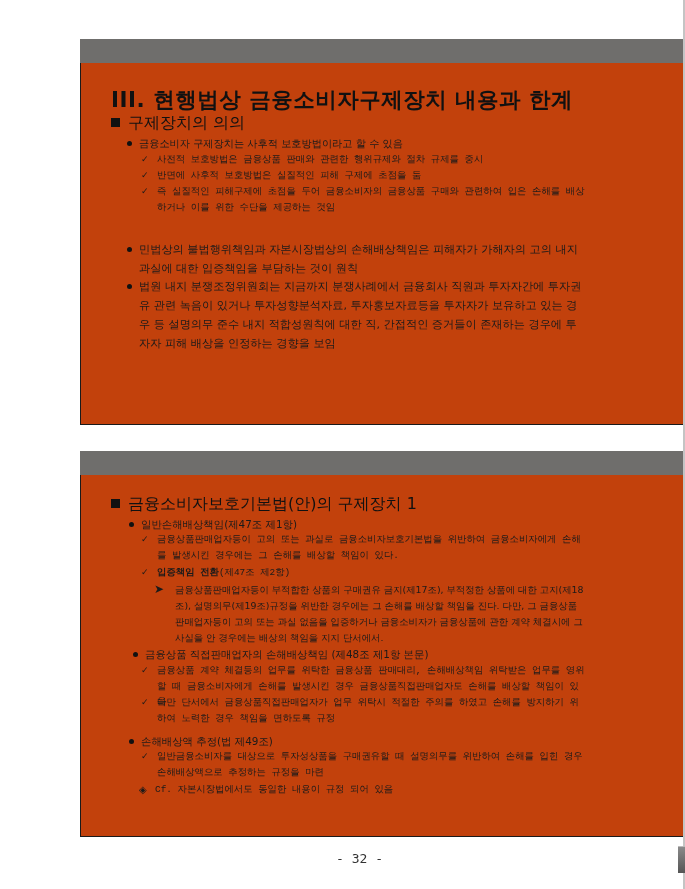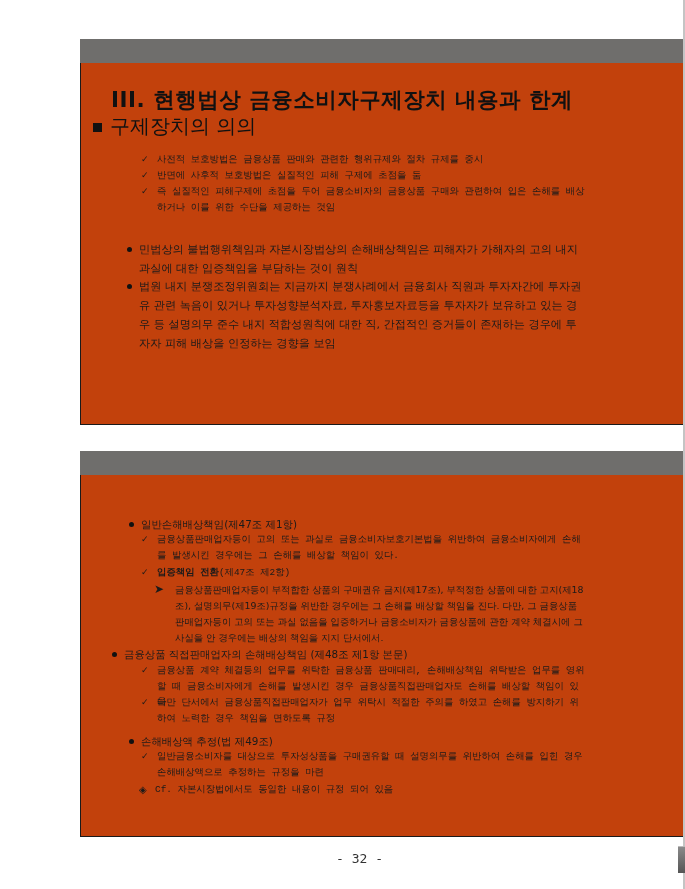--- a/index.html
+++ b/index.html
@@ -12,21 +12,21 @@
       border: 1.5px solid #1a1a1a; border-top: none; background: #c2410c; box-sizing: border-box;
     }
     .slide .band { height: 24px; background: #6f6e6c; margin-left: -1.5px; margin-right: -1.5px; }
     #slide1 { top: 39px; height: 386px; }
     #slide2 { top: 451px; height: 386px; }
     .title {
       position: absolute; left: 30px; top: 46px; font-size: 21.5px; font-weight: bold;
       letter-spacing: 0.5px; white-space: nowrap; color: #111;
     }
     .sec {
-      position: absolute; left: 12px; font-size: 20px; white-space: nowrap; color: #111; text-align: right;
+      position: absolute; left: 30px; font-size: 16px; white-space: nowrap; color: #111; text-align: right;
     }
     .sec .sq { display: inline-block; width: 9px; height: 9px; background: #111; margin-right: 8px; vertical-align: 1px; }
     .lvl1 { position: absolute; left: 46px; width: 456px; font-size: 11.2px; line-height: 19px; color: #1a1a1a; }
     .lvl1 .dot { position: absolute; left: 0; top: 7px; width: 5px; height: 5px; border-radius: 50%; background: #111; }
     .lvl1 .txt { display: block; padding-left: 12px; }
     .lvl2 { position: absolute; left: 60px; width: 446px; font-size: 9.4px; line-height: 15.5px; color: #1a1a1a; }
     .lvl2 .chk { position: absolute; left: 0; top: 0; font-size: 9px; }
     .lvl2 .txt { display: block; padding-left: 16px; font-family: Liberation Mono, monospace; }
     .lvl3 { position: absolute; left: 73px; width: 434px; font-size: 9.4px; line-height: 16px; }
     .lvl3 .arr { position: absolute; left: 0; top: 0; font-size: 12px; line-height: 15px; }
@@ -40,20 +40,24 @@
 </head>
 <body>
 
 <div id="slide1" class="slide">
   <div class="band"></div>
   <div class="title">III. 현행법상 금융소비자구제장치 내용과 한계</div>
 
   <div class="sec" style="top:74px">
     <span class="sq"></span><span>구제장치의 의의</span>
   </div>
+  <div class="lvl1" style="top:95px;width:480px">
+    <span class="dot"></span>
+    <span class="txt" style="font-size:10.2px">금융소비자 구제장치는 사후적 보호방법이라고 할 수 있음</span>
+  </div>
   <div class="lvl2" style="top:113px">
     <span class="chk">✓</span>
     <span class="txt">사전적 보호방법은  금융상품 판매와 관련한 행위규제와 절차 규제를 중시</span>
   </div>
   <div class="lvl2" style="top:129px">
     <span class="chk">✓</span>
     <span class="txt">반면에 사후적 보호방법은 실질적인 피해 구제에 초점을 둠</span>
   </div>
   <div class="lvl2" style="top:145px">
     <span class="chk">✓</span>
@@ -66,39 +70,42 @@
   </div>
   <div class="lvl1" style="top:238px">
     <span class="dot"></span>
     <span class="txt">법원 내지 분쟁조정위원회는 지금까지 분쟁사례에서 금융회사 직원과 투자자간에 투자권유 관련 녹음이 있거나 투자성향분석자료, 투자홍보자료등을 투자자가 보유하고 있는 경우 등 설명의무 준수 내지 적합성원칙에 대한 직, 간접적인 증거들이 존재하는 경우에 투자자 피해 배상을 인정하는 경향을 보임</span>
   </div>
 </div>
 
 <div id="slide2" class="slide">
   <div class="band"></div>
 
+  <div class="sec" style="top:43px">
+    <span class="sq"></span><span>금융소비자보호기본법(안)의 구제장치 1</span>
+  </div>
 
   <div class="lvl1" style="top:64px;left:48px">
     <span class="dot"></span>
     <span class="txt" style="font-size:10.4px">일반손해배상책임(제47조 제1항)</span>
   </div>
   <div class="lvl2" style="top:81px">
     <span class="chk">✓</span>
     <span class="txt">금융상품판매업자등이 고의 또는 과실로 금융소비자보호기본법을 위반하여 금융소비자에게 손해를 발생시킨 경우에는 그 손해를 배상할 책임이 있다.</span>
   </div>
   <div class="lvl2" style="top:114px">
     <span class="chk">✓</span>
     <span class="txt"><span class="b">입증책임  전환</span><span>(제47조 제2항)</span></span>
   </div>
   <div class="lvl3" style="top:131px">
     <span class="arr">➤</span>
     <span class="txt">금융상품판매업자등이 부적합한 상품의 구매권유 금지(제17조), 부적정한 상품에 대한 고지(제18조), 설명의무(제19조)규정을 위반한 경우에는  그 손해를 배상할 책임을 진다. 다만, 그 금융상품 판매업자등이 고의 또는 과실 없음을 입증하거나 금융소비자가 금융상품에 관한 계약 체결시에 그 사실을 안 경우에는 배상의 책임을 지지 단서에서.</span>
   </div>
 
-  <div class="lvl1" style="top:194px;left:31px">
+  <div class="lvl1" style="top:194px;left:52px">
     <span class="dot"></span>
     <span class="txt" style="font-size:10.4px">금융상품 직접판매업자의 손해배상책임 (제48조 제1항 본문)</span>
   </div>
   <div class="lvl2" style="top:212px">
     <span class="chk">✓</span>
     <span class="txt">금융상품 계약 체결등의 업무를 위탁한 금융상품 판매대리, 손해배상책임 위탁받은 업무를 영위할 때 금융소비자에게 손해를 발생시킨 경우 금융상품직접판매업자도 손해를 배상할 책임이 있음</span>
   </div>
   <div class="lvl2" style="top:244px">
     <span class="chk">✓</span>
     <span class="txt">다만 단서에서 금융상품직접판매업자가 업무 위탁시 적절한 주의를 하였고 손해를 방지하기 위하여 노력한 경우 책임을 면하도록 규정</span>

